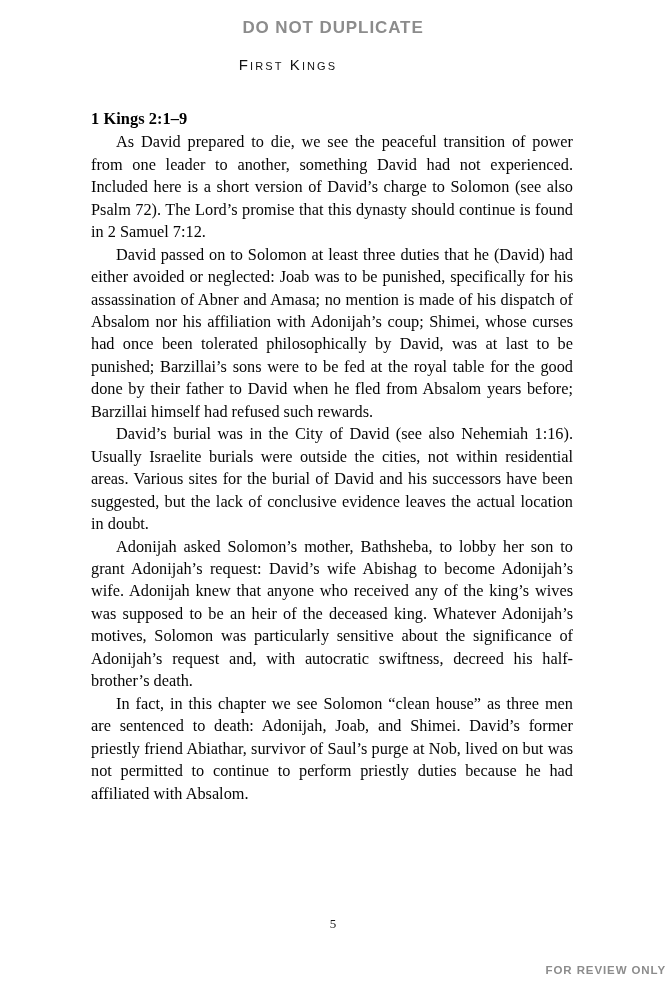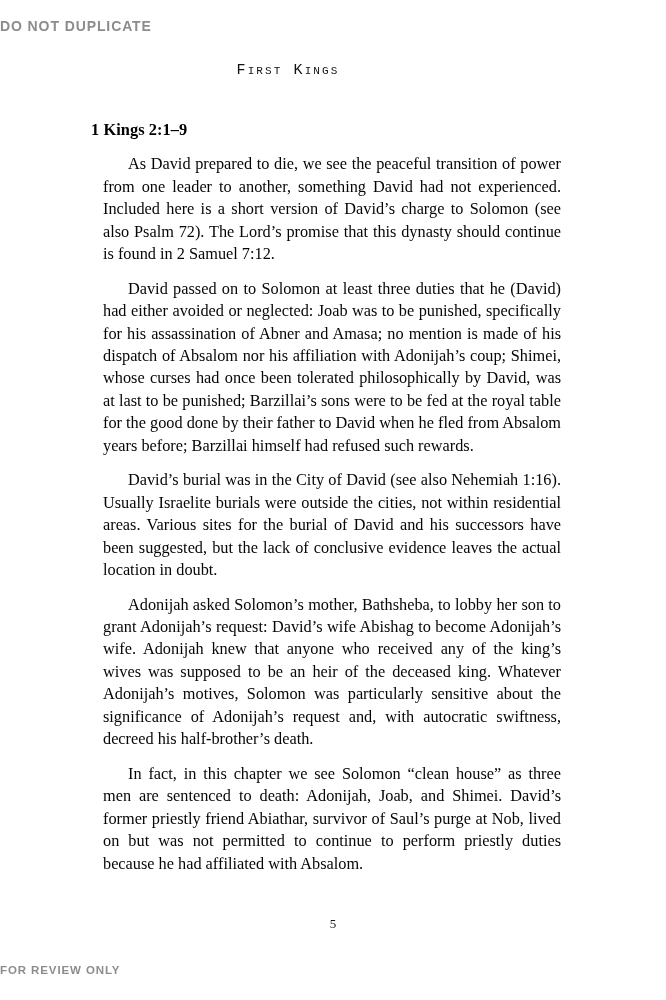--- a/index.html
+++ b/index.html
@@ -20,49 +20,49 @@
     box-sizing: border-box;
     overflow: hidden;
   }
 
   
   .watermark-top {
     position: absolute;
     top: 18px;
     left: 0;
     width: 666px;
-    text-align: left;
+    text-align: center;
     font-family: "Liberation Sans", "DejaVu Sans", sans-serif;
     font-weight: bold;
-    font-size: 14px;
+    font-size: 17px;
     letter-spacing: 0.9px;
     color: #8c8c8c;
     white-space: nowrap;
   }
 
   .running-head {
     position: absolute;
-    top: 62px;
+    top: 56px;
     left: 0;
     width: 576px;
     text-align: center;
-    font-family: Liberation Mono, monospace;
+    font-family: Liberation Sans, sans-serif;
     font-size: 15px;
     font-variant: small-caps;
     letter-spacing: 2.1px;
     color: #121212;
     white-space: nowrap;
   }
 
   .watermark-bottom {
     position: absolute;
     bottom: 24px;
     left: 0;
     width: 666px;
-    text-align: left;
+    text-align: right;
     font-family: "Liberation Sans", "DejaVu Sans", sans-serif;
     font-weight: bold;
     font-size: 11.5px;
     letter-spacing: 0.9px;
     color: #8c8c8c;
     white-space: nowrap;
   }
 
   .folio {
     position: absolute;
@@ -82,35 +82,35 @@
     top: 103px;
     width: 482px;
   }
 
   .section-heading {
     font-family: "Liberation Serif", "DejaVu Serif", serif;
     font-weight: bold;
     font-size: 16.4px;
     line-height: 22.4px;
     color: #000;
-    margin: 16px 0 1px 0;
+    margin: 5px 0 1px 0;
     letter-spacing: 0.05px;
   }
 
   .section + .section > .section-heading {
     margin-top: 9px;
   }
 
   p.body-par {
     font-family: "Liberation Serif", "DejaVu Serif", serif;
     font-size: 16.3px;
     line-height: 22.45px;
     text-align: justify;
     text-justify: inter-word;
-    margin: 12px;
+    margin: 0;
     text-indent: 25px;
     color: #050505;
     hyphens: manual;
     -webkit-hyphens: manual;
   }
 </style>
 </head>
 <body>
 
 <div class="page">

